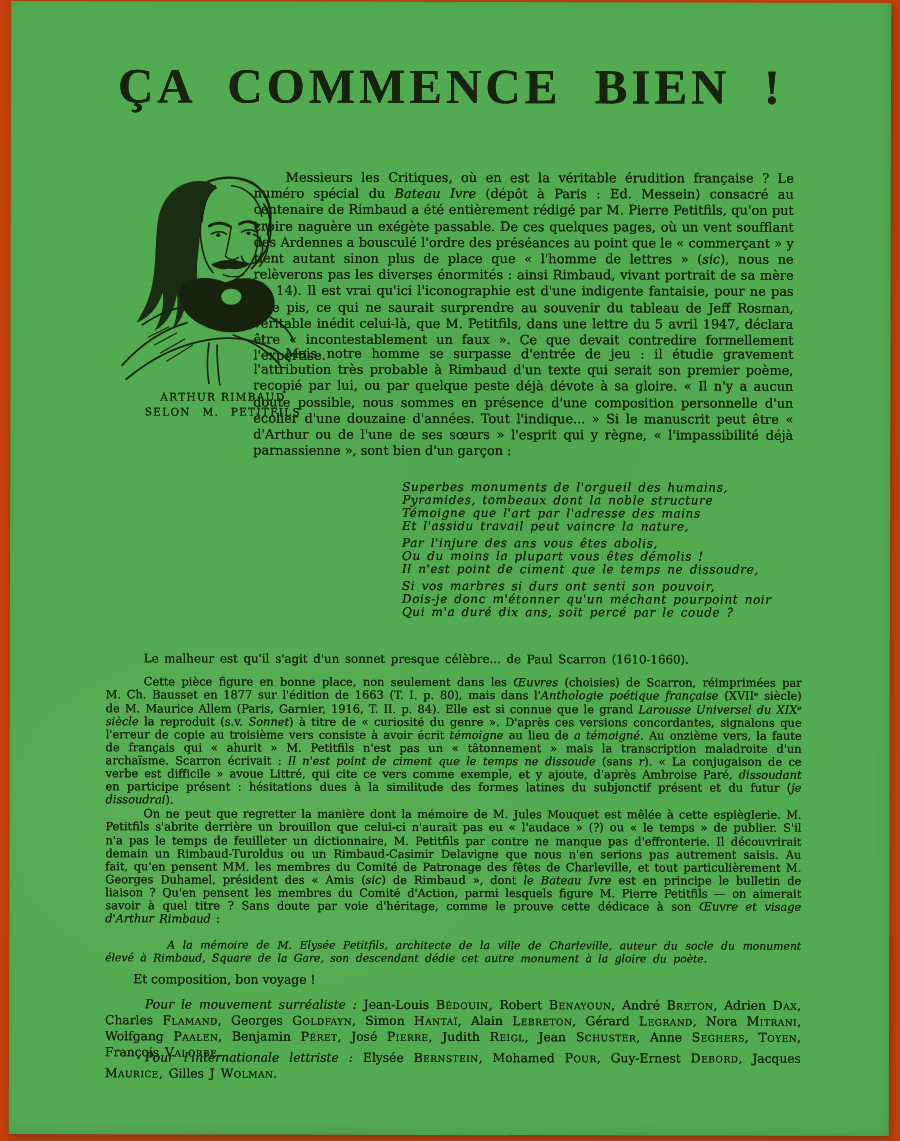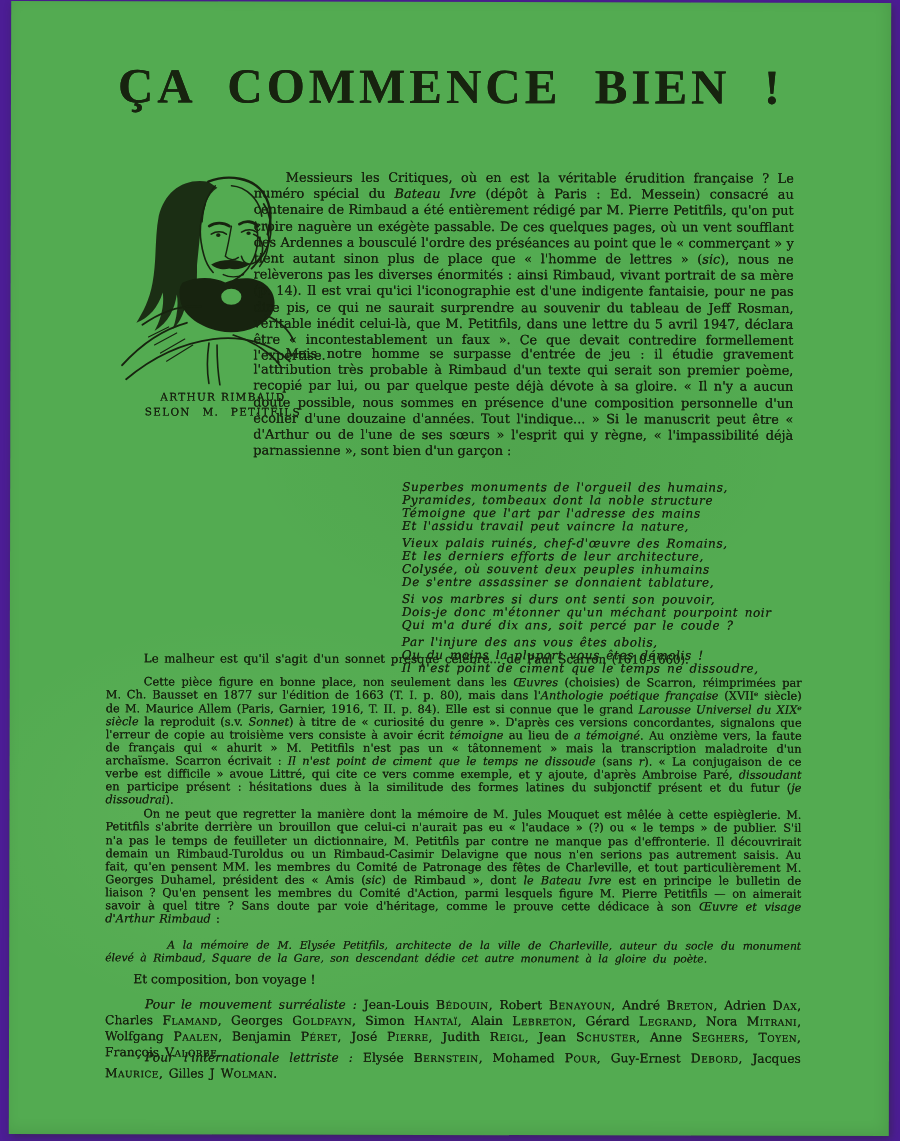--- a/index.html
+++ b/index.html
@@ -1,20 +1,20 @@
 <!DOCTYPE html>
 <html lang="fr"><head>
 <meta charset="utf-8">
 <style>
   html,body{margin:0;padding:0;}
   body{background:#9d9a8e;}
   .scan{
     position:relative;
     width:900px;height:1141px;
-    background:#4c1d95;
+    background:#c2410c;
     overflow:hidden;
     font-family:"DejaVu Serif", serif;
     color:#17230f;
   }
   .sheet{
     position:absolute;left:10px;top:2px;width:880px;height:1133px;
     background:
       radial-gradient(ellipse 420px 260px at 58% 40%, rgba(20,40,10,0.05), transparent 65%),
       radial-gradient(ellipse 500px 340px at 28% 72%, rgba(255,255,190,0.06), transparent 60%),
       #53ab51;
@@ -117,30 +117,26 @@
     </div>
 
     <p class="para col p1"><span>Messieurs les Critiques, où en est la véritable érudition française ? Le numéro spécial du </span><span class="it">Bateau Ivre</span><span> (dépôt à Paris : Ed. Messein) consacré au centenaire de Rimbaud a été entièrement rédigé par M. Pierre Petitfils, qu'on put croire naguère un exégète passable. De ces quelques pages, où un vent soufflant des Ardennes a bousculé l'ordre des préséances au point que le « commerçant » y tient autant sinon plus de place que « l'homme de lettres » (</span><span class="it">sic</span><span>), nous ne relèverons pas les diverses énormités : ainsi Rimbaud, vivant portrait de sa mère (p. 14). Il est vrai qu'ici l'iconographie est d'une indigente fantaisie, pour ne pas dire pis, ce qui ne saurait surprendre au souvenir du tableau de Jeff Rosman, véritable inédit celui-là, que M. Petitfils, dans une lettre du 5 avril 1947, déclara être « incontestablement un faux ». Ce que devait contredire formellement l'expertise.</span></p>
     <p class="para col p2"><span>Mais notre homme se surpasse d'entrée de jeu : il étudie gravement l'attribution très probable à Rimbaud d'un texte qui serait son premier poème, recopié par lui, ou par quelque peste déjà dévote à sa gloire. « Il n'y a aucun doute possible, nous sommes en présence d'une composition personnelle d'un écolier d'une douzaine d'années. Tout l'indique... » Si le manuscrit peut être « d'Arthur ou de l'une de ses sœurs » l'esprit qui y règne, « l'impassibilité déjà parnassienne », sont bien d'un garçon :</span></p>
 
     <div class="poem">
       <div class="stanza">Superbes monuments de l'orgueil des humains,
 Pyramides, tombeaux dont la noble structure
 Témoigne que l'art par l'adresse des mains
 Et l'assidu travail peut vaincre la nature,</div>
-      <div class="stanza">Vieux palais ruinés, chef-d'œuvre des Romains,
-Et les derniers efforts de leur architecture,
-Colysée, où souvent deux peuples inhumains
-De s'entre assassiner se donnaient tablature,</div>
+      <div class="stanza">Par l'injure des ans vous êtes abolis,
+Ou du moins la plupart vous êtes démolis !
+Il n'est point de ciment que le temps ne dissoudre,</div>
       <div class="stanza">Si vos marbres si durs ont senti son pouvoir,
 Dois-je donc m'étonner qu'un méchant pourpoint noir
 Qui m'a duré dix ans, soit percé par le coude ?</div>
-      <div class="stanza">Par l'injure des ans vous êtes abolis,
-Ou du moins la plupart vous êtes démolis !
-Il n'est point de ciment que le temps ne dissoudre,</div>
     </div>
 
     <p class="para note">Le malheur est qu'il s'agit d'un sonnet presque célèbre... de Paul Scarron (1610-1660).</p>
 
     <p class="para wide p3"><span>Cette pièce figure en bonne place, non seulement dans les </span><span class="it">Œuvres</span><span> (choisies) de Scarron, réimprimées par M. Ch. Bausset en 1877 sur l'édition de 1663 (T. I. p. 80), mais dans l'</span><span class="it">Anthologie poétique française</span><span> (XVIIᵉ siècle) de M. Maurice Allem (Paris, Garnier, 1916, T. II. p. 84). Elle est si connue que le grand </span><span class="it">Larousse Universel du XIXᵉ siècle</span><span> la reproduit (s.v. </span><span class="it">Sonnet</span><span>) à titre de « curiosité du genre ». D'après ces versions concordantes, signalons que l'erreur de copie au troisième vers consiste à avoir écrit </span><span class="it">témoigne</span><span> au lieu de </span><span class="it">a témoigné</span><span>. Au onzième vers, la faute de français qui « ahurit » M. Petitfils n'est pas un « tâtonnement » mais la transcription maladroite d'un archaïsme. Scarron écrivait : </span><span class="it">Il n'est point de ciment que le temps ne dissoude</span><span> (sans </span><span class="it">r</span><span>). « La conjugaison de ce verbe est difficile » avoue Littré, qui cite ce vers comme exemple, et y ajoute, d'après Ambroise Paré, </span><span class="it">dissoudant</span><span> en participe présent : hésitations dues à la similitude des formes latines du subjonctif présent et du futur (</span><span class="it">je dissoudrai</span><span>).</span></p>
     <p class="para wide p4"><span>On ne peut que regretter la manière dont la mémoire de M. Jules Mouquet est mêlée à cette espièglerie. M. Petitfils s'abrite derrière un brouillon que celui-ci n'aurait pas eu « l'audace » (?) ou « le temps » de publier. S'il n'a pas le temps de feuilleter un dictionnaire, M. Petitfils par contre ne manque pas d'effronterie. Il découvrirait demain un Rimbaud-Turoldus ou un Rimbaud-Casimir Delavigne que nous n'en serions pas autrement saisis. Au fait, qu'en pensent MM. les membres du Comité de Patronage des fêtes de Charleville, et tout particulièrement M. Georges Duhamel, président des « Amis (</span><span class="it">sic</span><span>) de Rimbaud », dont </span><span class="it">le Bateau Ivre</span><span> est en principe le bulletin de liaison ? Qu'en pensent les membres du Comité d'Action, parmi lesquels figure M. Pierre Petitfils — on aimerait savoir à quel titre ? Sans doute par voie d'héritage, comme le prouve cette dédicace à son </span><span class="it">Œuvre et visage d'Arthur Rimbaud</span><span> :</span></p>
 
     <p class="para dedication">A la mémoire de M. Elysée Petitfils, architecte de la ville de Charleville, auteur du socle du monument élevé à Rimbaud, Square de la Gare, son descendant dédie cet autre monument à la gloire du poète.</p>
 
     <p class="para voyage">Et composition, bon voyage !</p>

